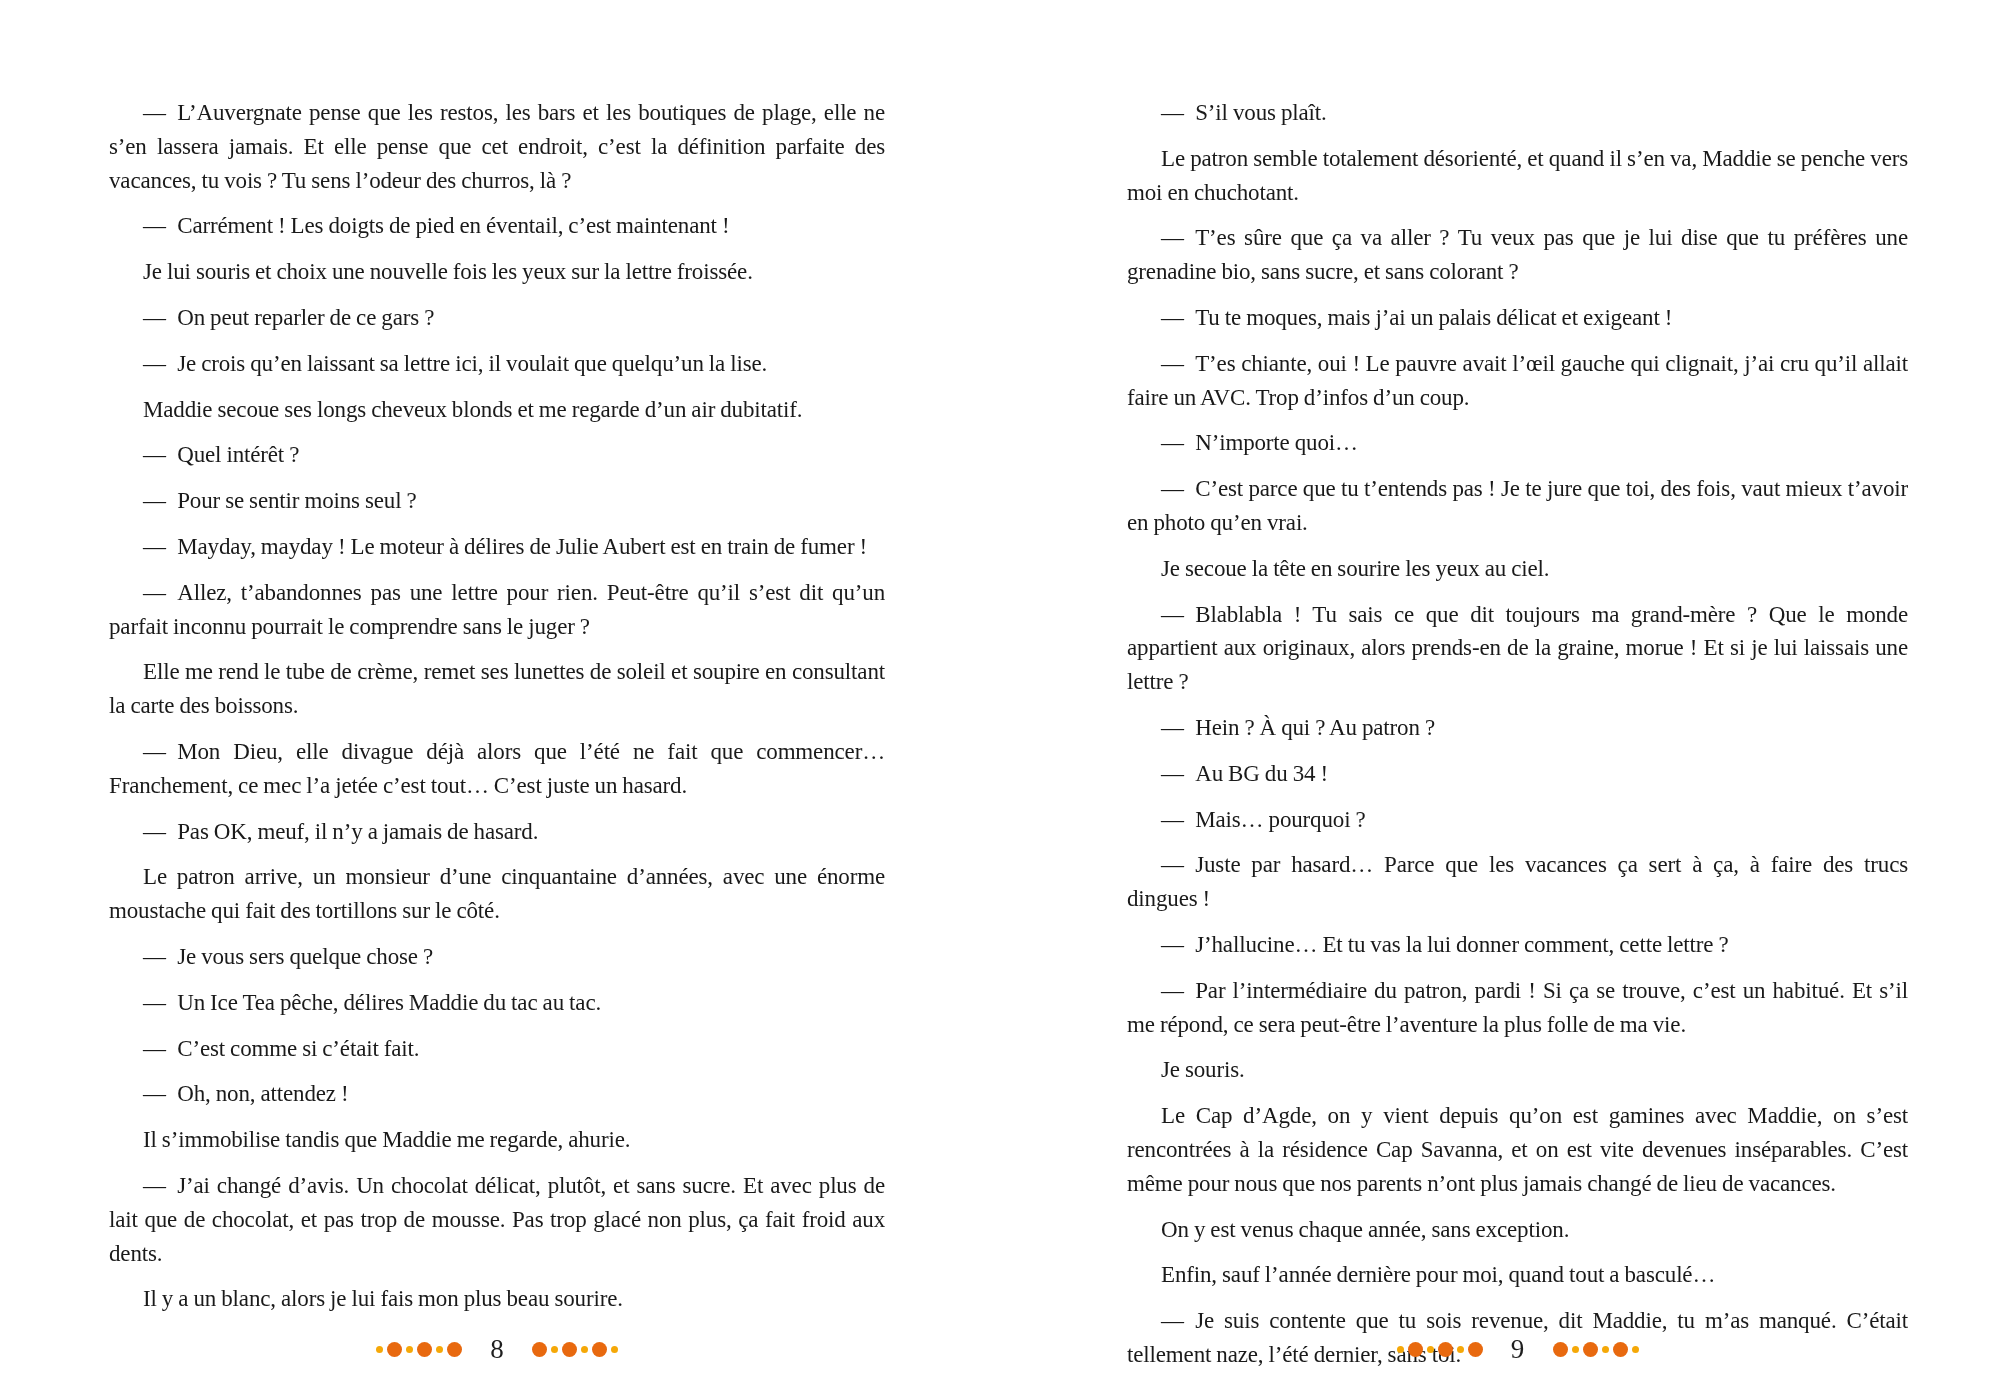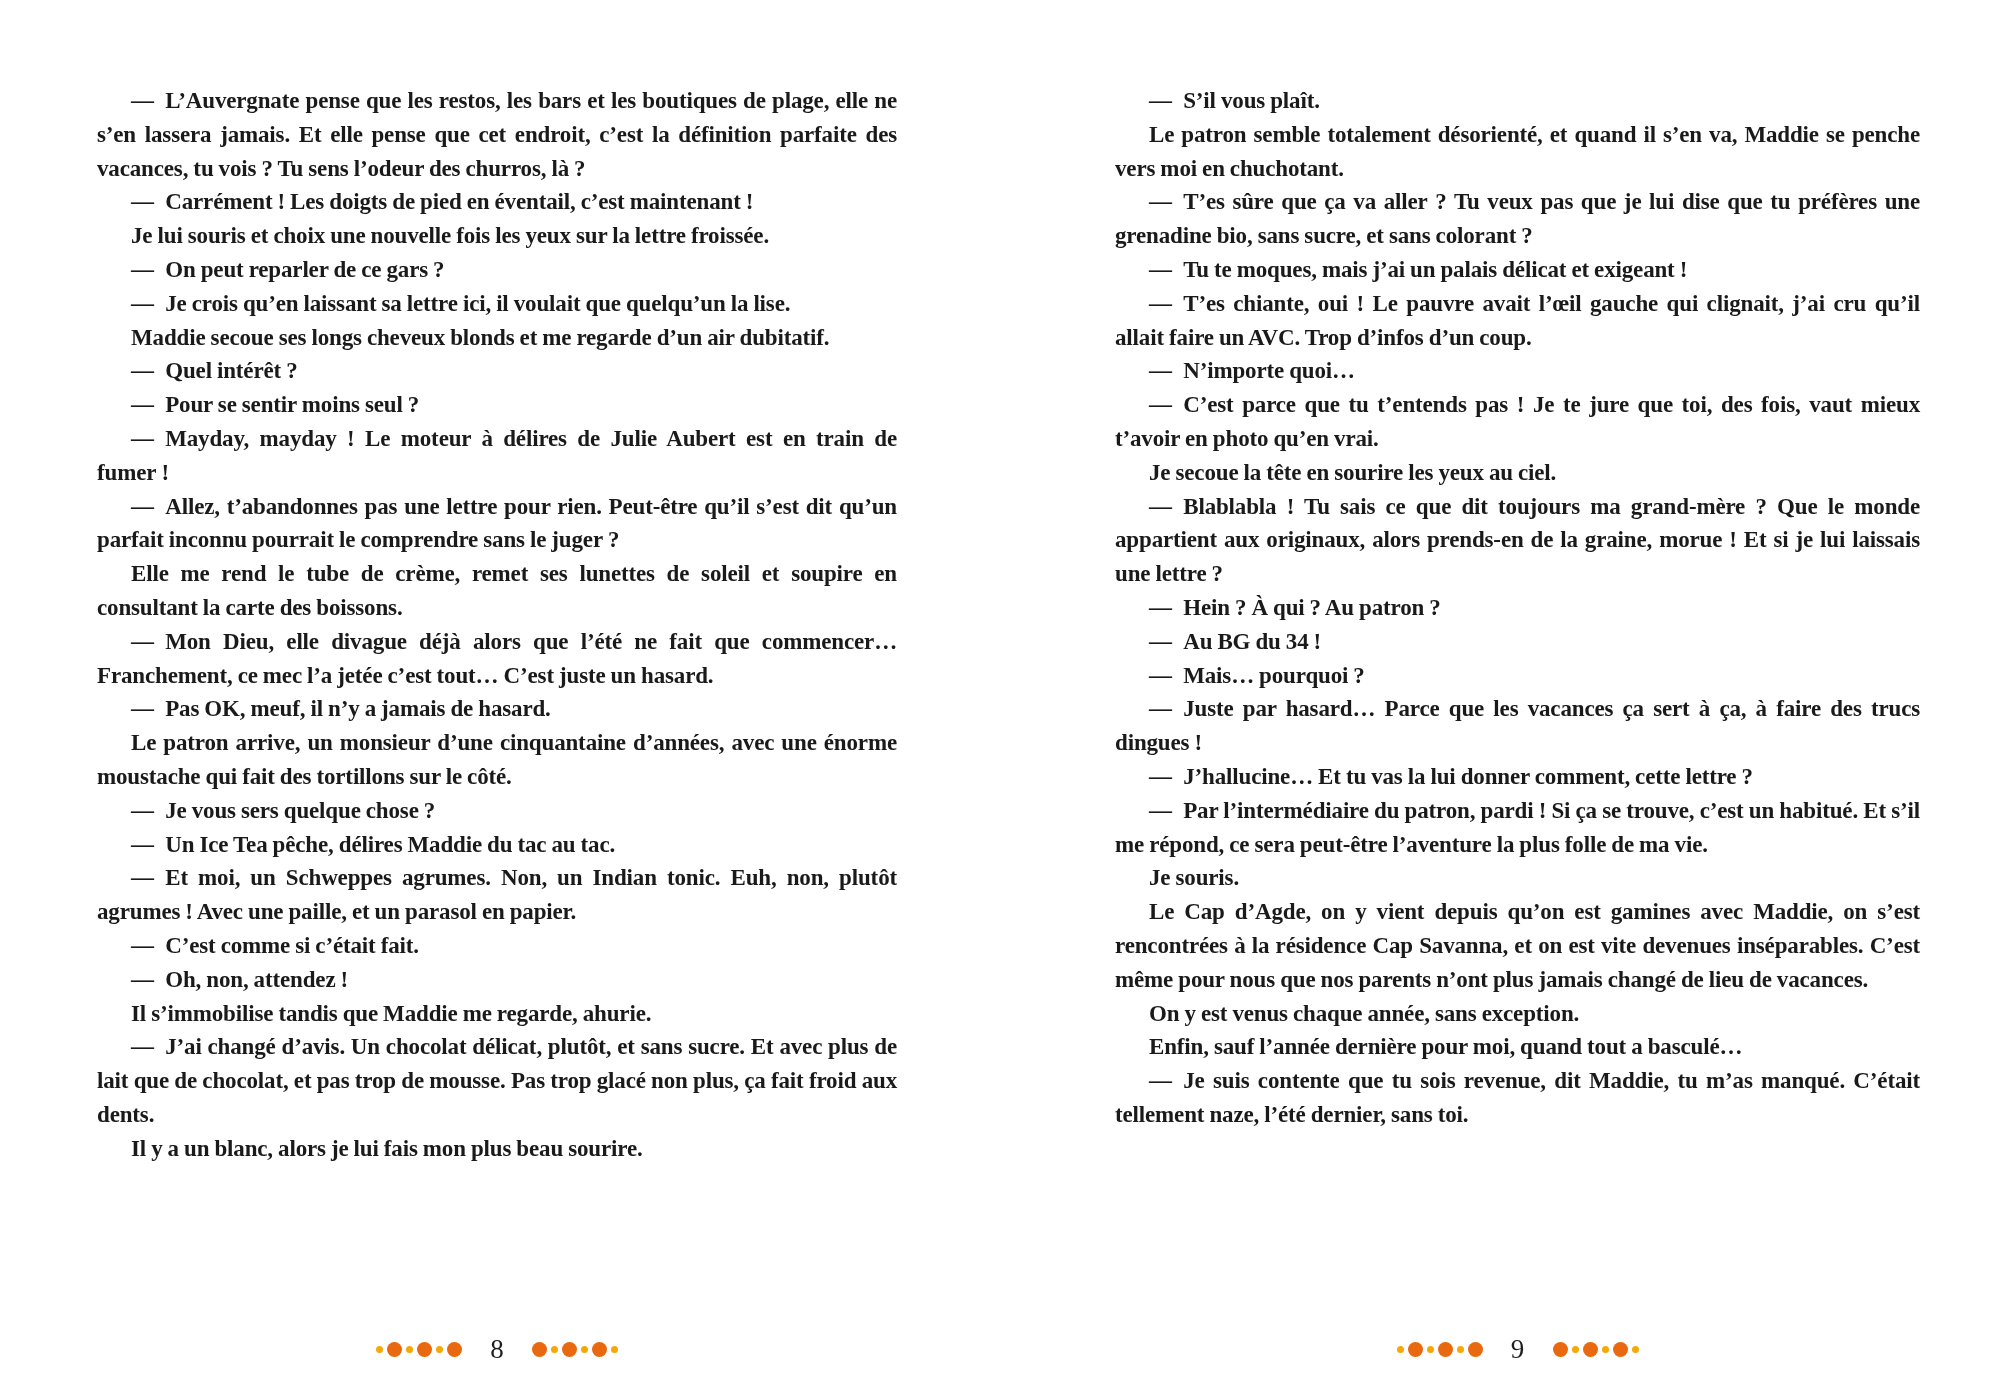--- a/index.html
+++ b/index.html
@@ -24,29 +24,28 @@
     position: absolute;
     top: 84px;
     height: 1300px;
   }
   .page-left  { left: 97px;  width: 800px; }
   .page-right { left: 1115px; width: 805px; }
 
   .text-block { width: 100%; }
 
   .para {
-    margin: 0;
+    margin: 12px;
     padding: 0;
     font-size: 23px;
     line-height: 33.8px;
     text-align: justify;
     text-indent: 34px;
     letter-spacing: -0.15px;
     word-spacing: -0.5px;
-    font-weight: bold;
   }
 
   .page-footer {
     position: absolute;
     top: 1252px;
     left: 0;
     right: 0;
     display: flex;
     justify-content: center;
     align-items: center;
@@ -106,21 +105,20 @@
         <p class="para">— Mon Dieu, elle divague déjà alors que l’été ne fait que commencer… Franchement, ce mec l’a jetée c’est tout… C’est juste un hasard.</p>
 
         <p class="para">— Pas OK, meuf, il n’y a jamais de hasard.</p>
 
         <p class="para">Le patron arrive, un monsieur d’une cinquantaine d’années, avec une énorme moustache qui fait des tortillons sur le côté.</p>
 
         <p class="para">— Je vous sers quelque chose&nbsp;?</p>
 
         <p class="para">— Un Ice Tea pêche, délires Maddie du tac au tac.</p>
 
-        <p class="para">— Et moi, un Schweppes agrumes. Non, un Indian tonic. Euh, non, plutôt agrumes&nbsp;! Avec une paille, et un parasol en papier.</p>
 
         <p class="para">— C’est comme si c’était fait.</p>
 
         <p class="para">— Oh, non, attendez&nbsp;!</p>
 
         <p class="para">Il s’immobilise tandis que Maddie me regarde, ahurie.</p>
 
         <p class="para">— J’ai changé d’avis. Un chocolat délicat, plutôt, et sans sucre. Et avec plus de lait que de chocolat, et pas trop de mousse. Pas trop glacé non plus, ça fait froid aux dents.</p>
 
         <p class="para">Il y a un blanc, alors je lui fais mon plus beau sourire.</p>

